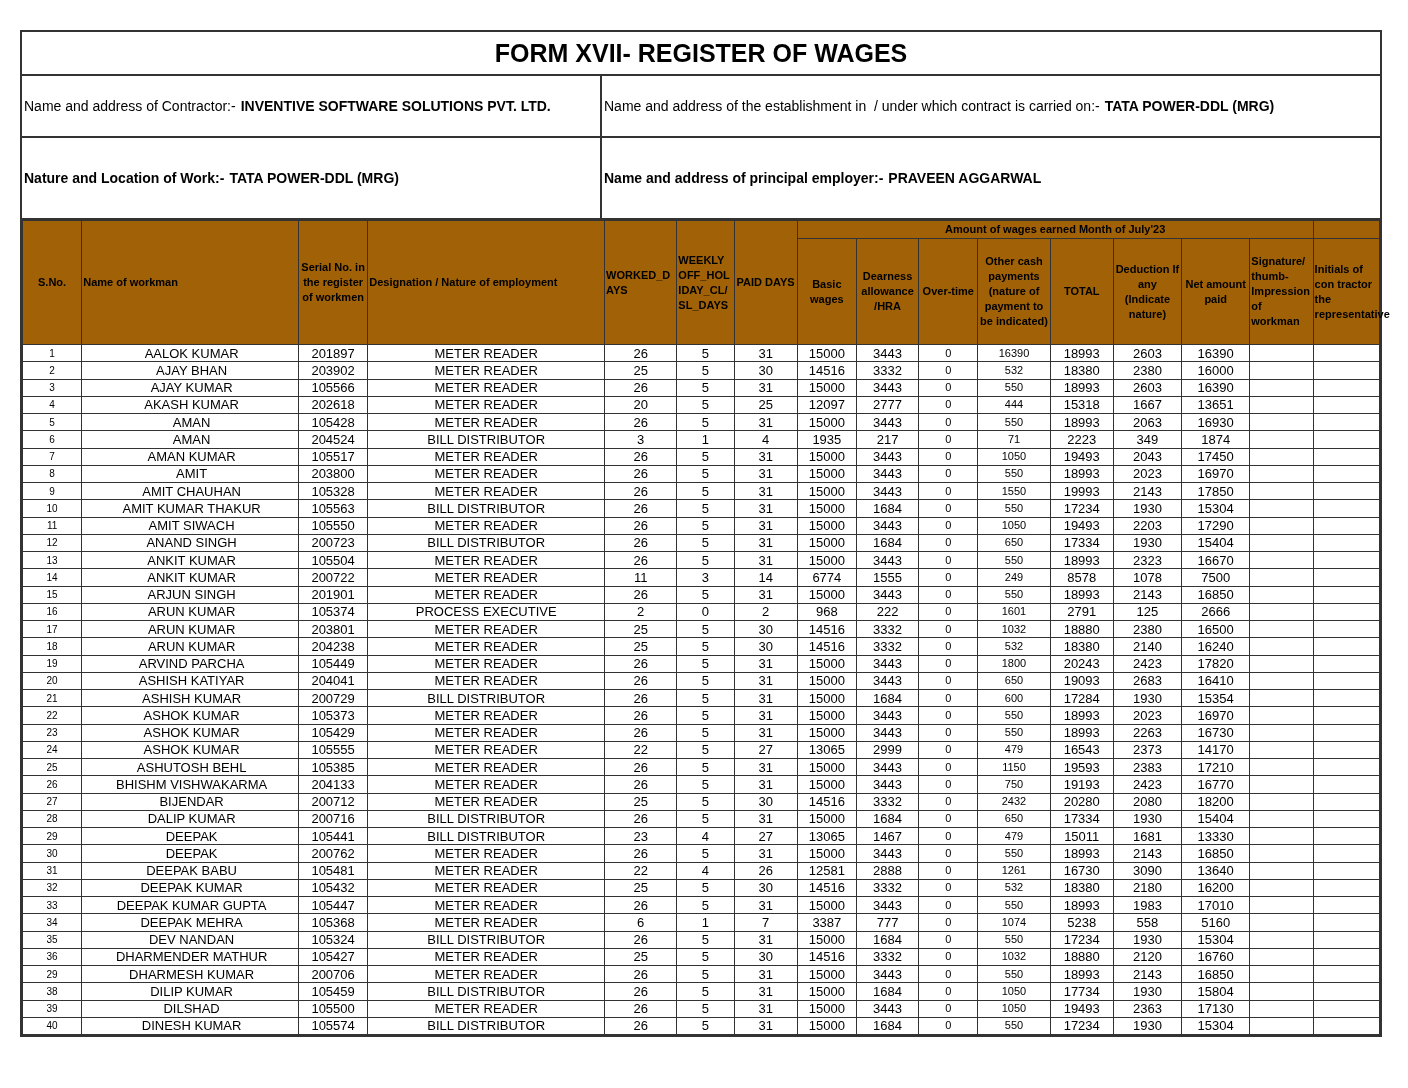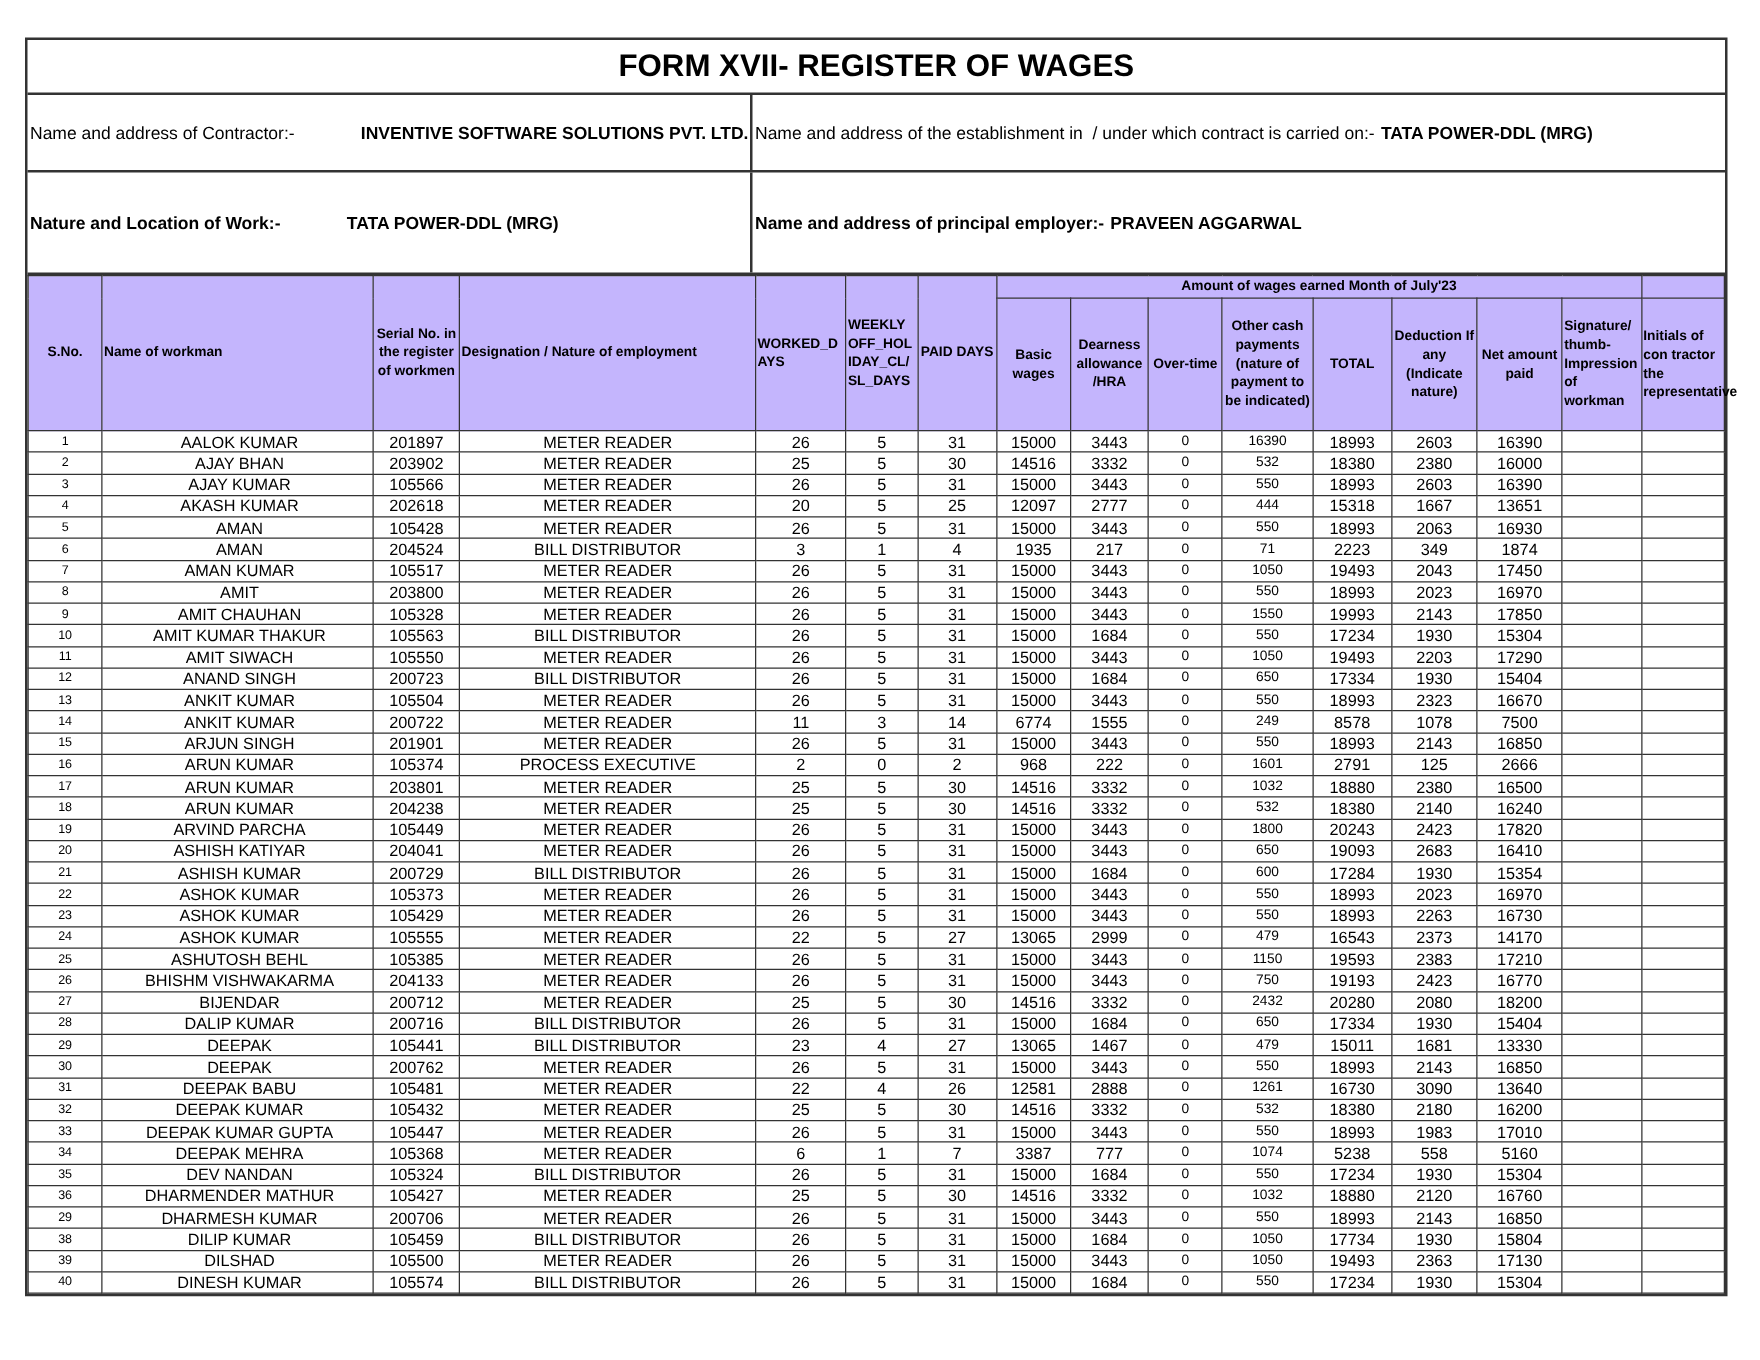--- a/index.html
+++ b/index.html
@@ -16,27 +16,27 @@
   }
   .rule-row {
     height: 19px; border-bottom: 2px solid #333;
     display: flex; align-items: center; justify-content: center;
     font-size: 13px;
   }
   .info-row { display: flex; border-bottom: 2px solid #333; }
   .info-row.r1 { height: 60px; }
   .info-row.r2 { height: 80px; font-weight: bold; }
   .info-cell { display: flex; align-items: center; font-size: 14px; padding-left: 2px; box-sizing: border-box; }
-  .info-cell.left { width: 580px; border-right: 2px solid #333; gap: 48px; }
+  .info-cell.left { width: 580px; border-right: 2px solid #333; }
   .info-cell.right { flex: 1; }
   .info-cell b { margin-left: 5px; }
 
   table.wages { border-collapse: collapse; width: 100%; table-layout: fixed; }
   table.wages th {
-    background: #c4b5fd; border: 1.5px solid #333;
+    background: #a16207; border: 1.5px solid #333;
     font-family: "Liberation Sans", sans-serif; font-weight: bold;
     font-size: 11px; line-height: 15px; padding: 1px;
   }
   table.wages td {
     border: 1.5px solid #333; font-family: "Liberation Sans", sans-serif;
     font-size: 13px; height: 16.25px; padding: 0; line-height: 15px;
     text-align: center; white-space: nowrap; overflow: hidden;
   }
   table.wages td.sno { font-size: 10px; }
   table.wages td.name { text-align: center; padding-left: 3px; }

